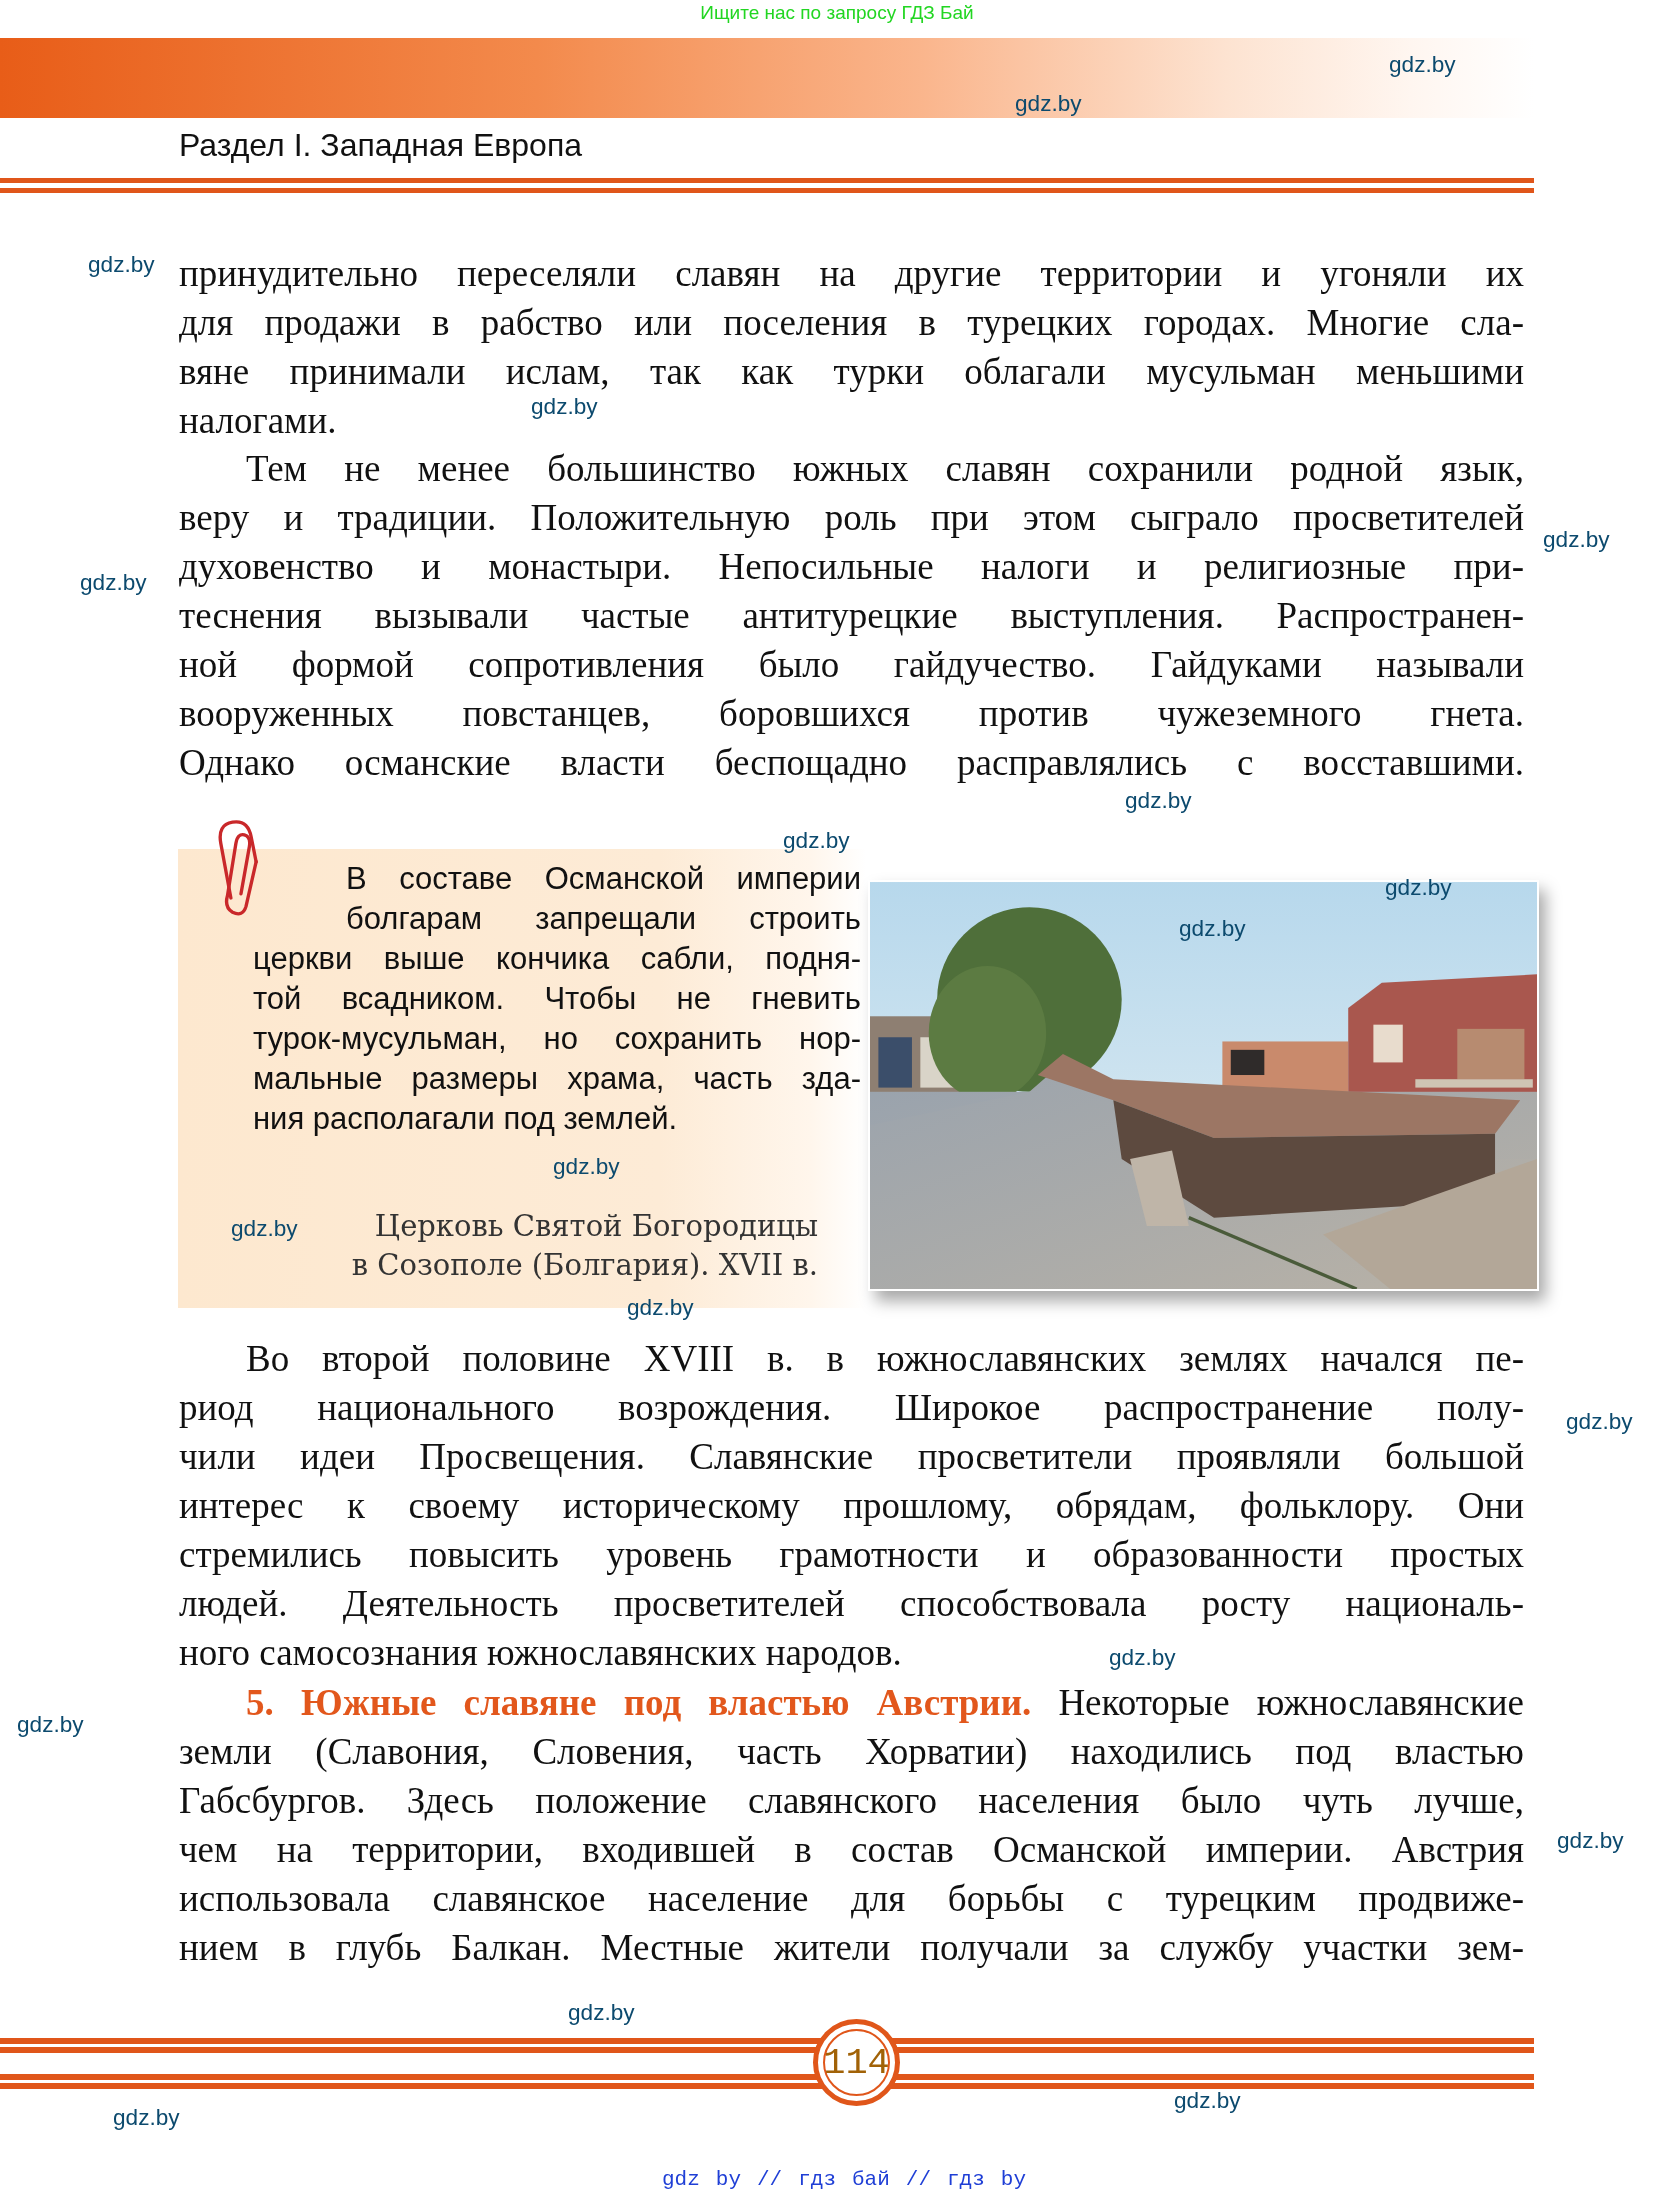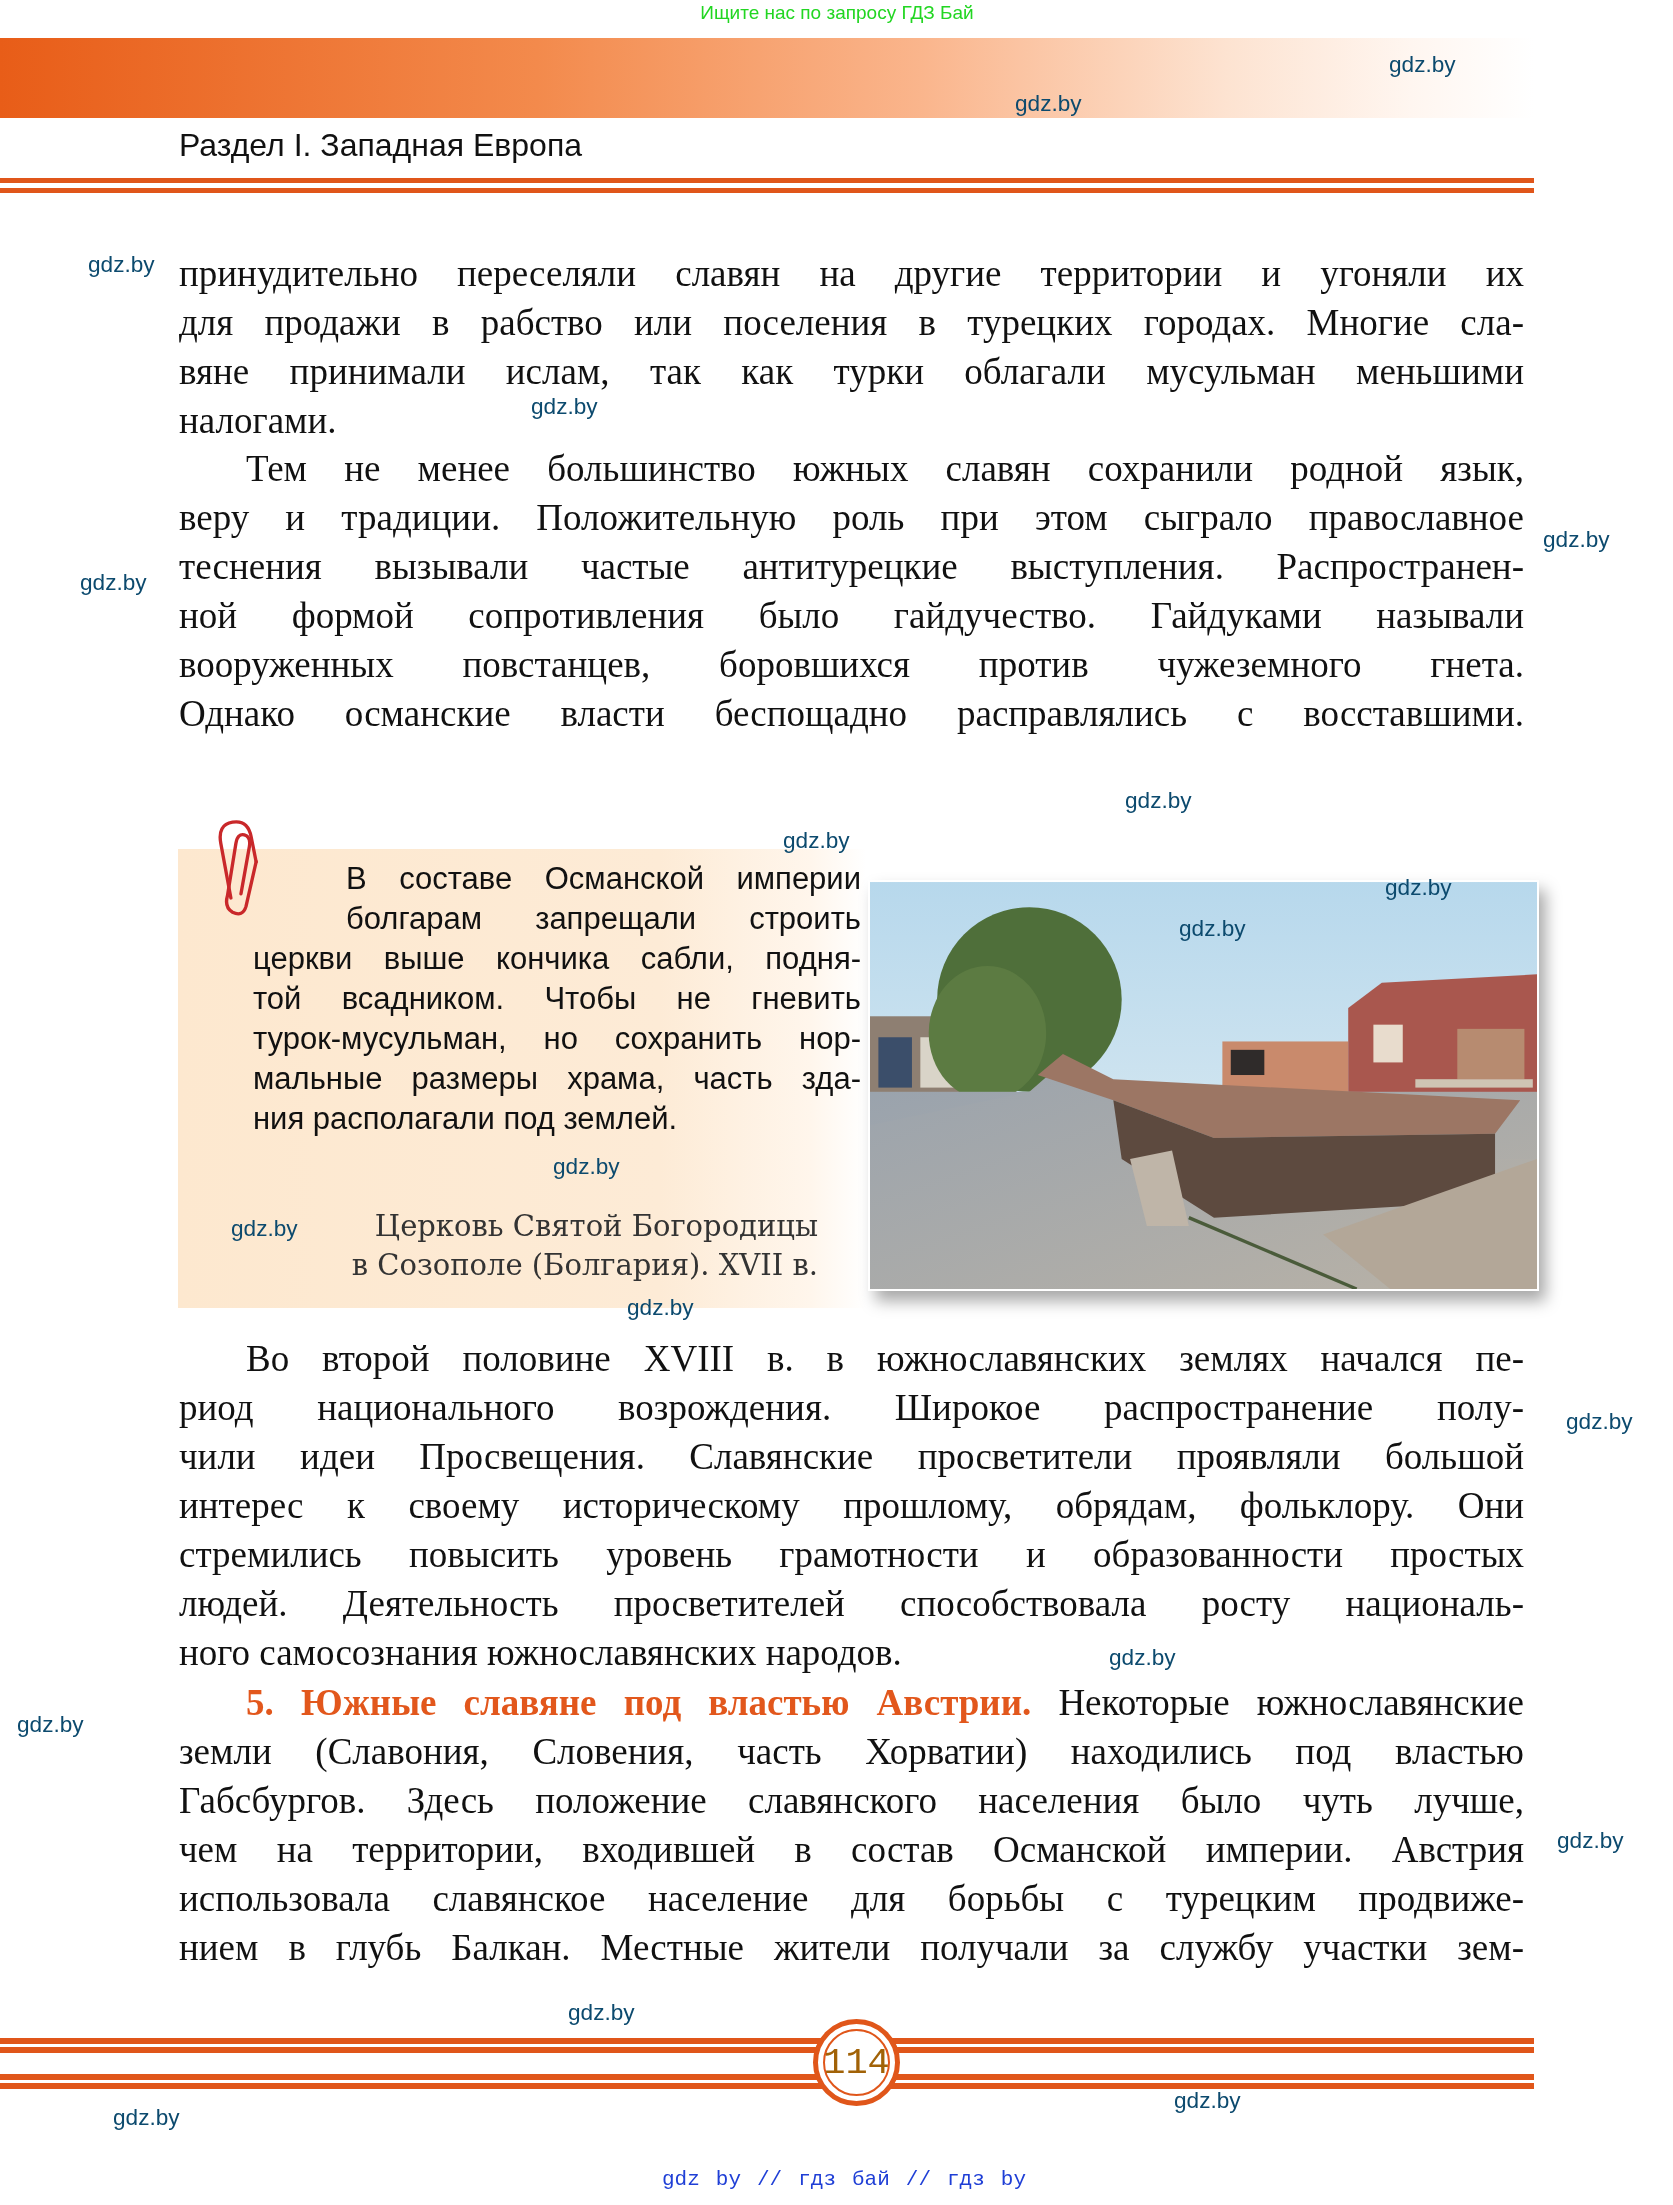--- a/index.html
+++ b/index.html
@@ -77,21 +77,22 @@
 
 <div class="abs body-text" style="top:249px">
   <span class="line">принудительно переселяли славян на другие территории и угоняли их</span>
   <span class="line">для продажи в рабство или поселения в турецких городах. Многие сла-</span>
   <span class="line">вяне принимали ислам, так как турки облагали мусульман меньшими</span>
   <span class="line last">налогами.</span>
 </div>
 
 <div class="abs body-text" style="top:444px">
   <span class="line" style="padding-left:67px">Тем не менее большинство южных славян сохранили родной язык,</span>
-  <span class="line">веру и традиции. Положительную роль при этом сыграло православное</span>
+  <span class="line">веру и традиции. Положительную роль при этом сыграло просветителей</span>
+  <span class="line">духовенство и монастыри. Непосильные налоги и религиозные при-</span>
   <span class="line">теснения вызывали частые антитурецкие выступления. Распространен-</span>
   <span class="line">ной формой сопротивления было гайдучество. Гайдуками называли</span>
   <span class="line">вооруженных повстанцев, боровшихся против чужеземного гнета.</span>
   <span class="line">Однако османские власти беспощадно расправлялись с восставшими.</span>
 </div>
 
 <div class="abs info-box"></div>
 <svg class="abs" style="left:214px;top:818px" width="59" height="101" viewBox="0 0 70 120">
   <path d="M20 95 L8 30 Q4 8 22 5 Q40 2 44 22 L50 52" fill="none" stroke="#c9282a" stroke-width="4" stroke-linecap="round"></path>
   <path d="M50 52 L38 105 Q34 118 22 112 Q12 106 16 92 L26 30 Q28 18 36 20 Q44 22 42 34 L32 90" fill="none" stroke="#c9282a" stroke-width="4" stroke-linecap="round"></path>

